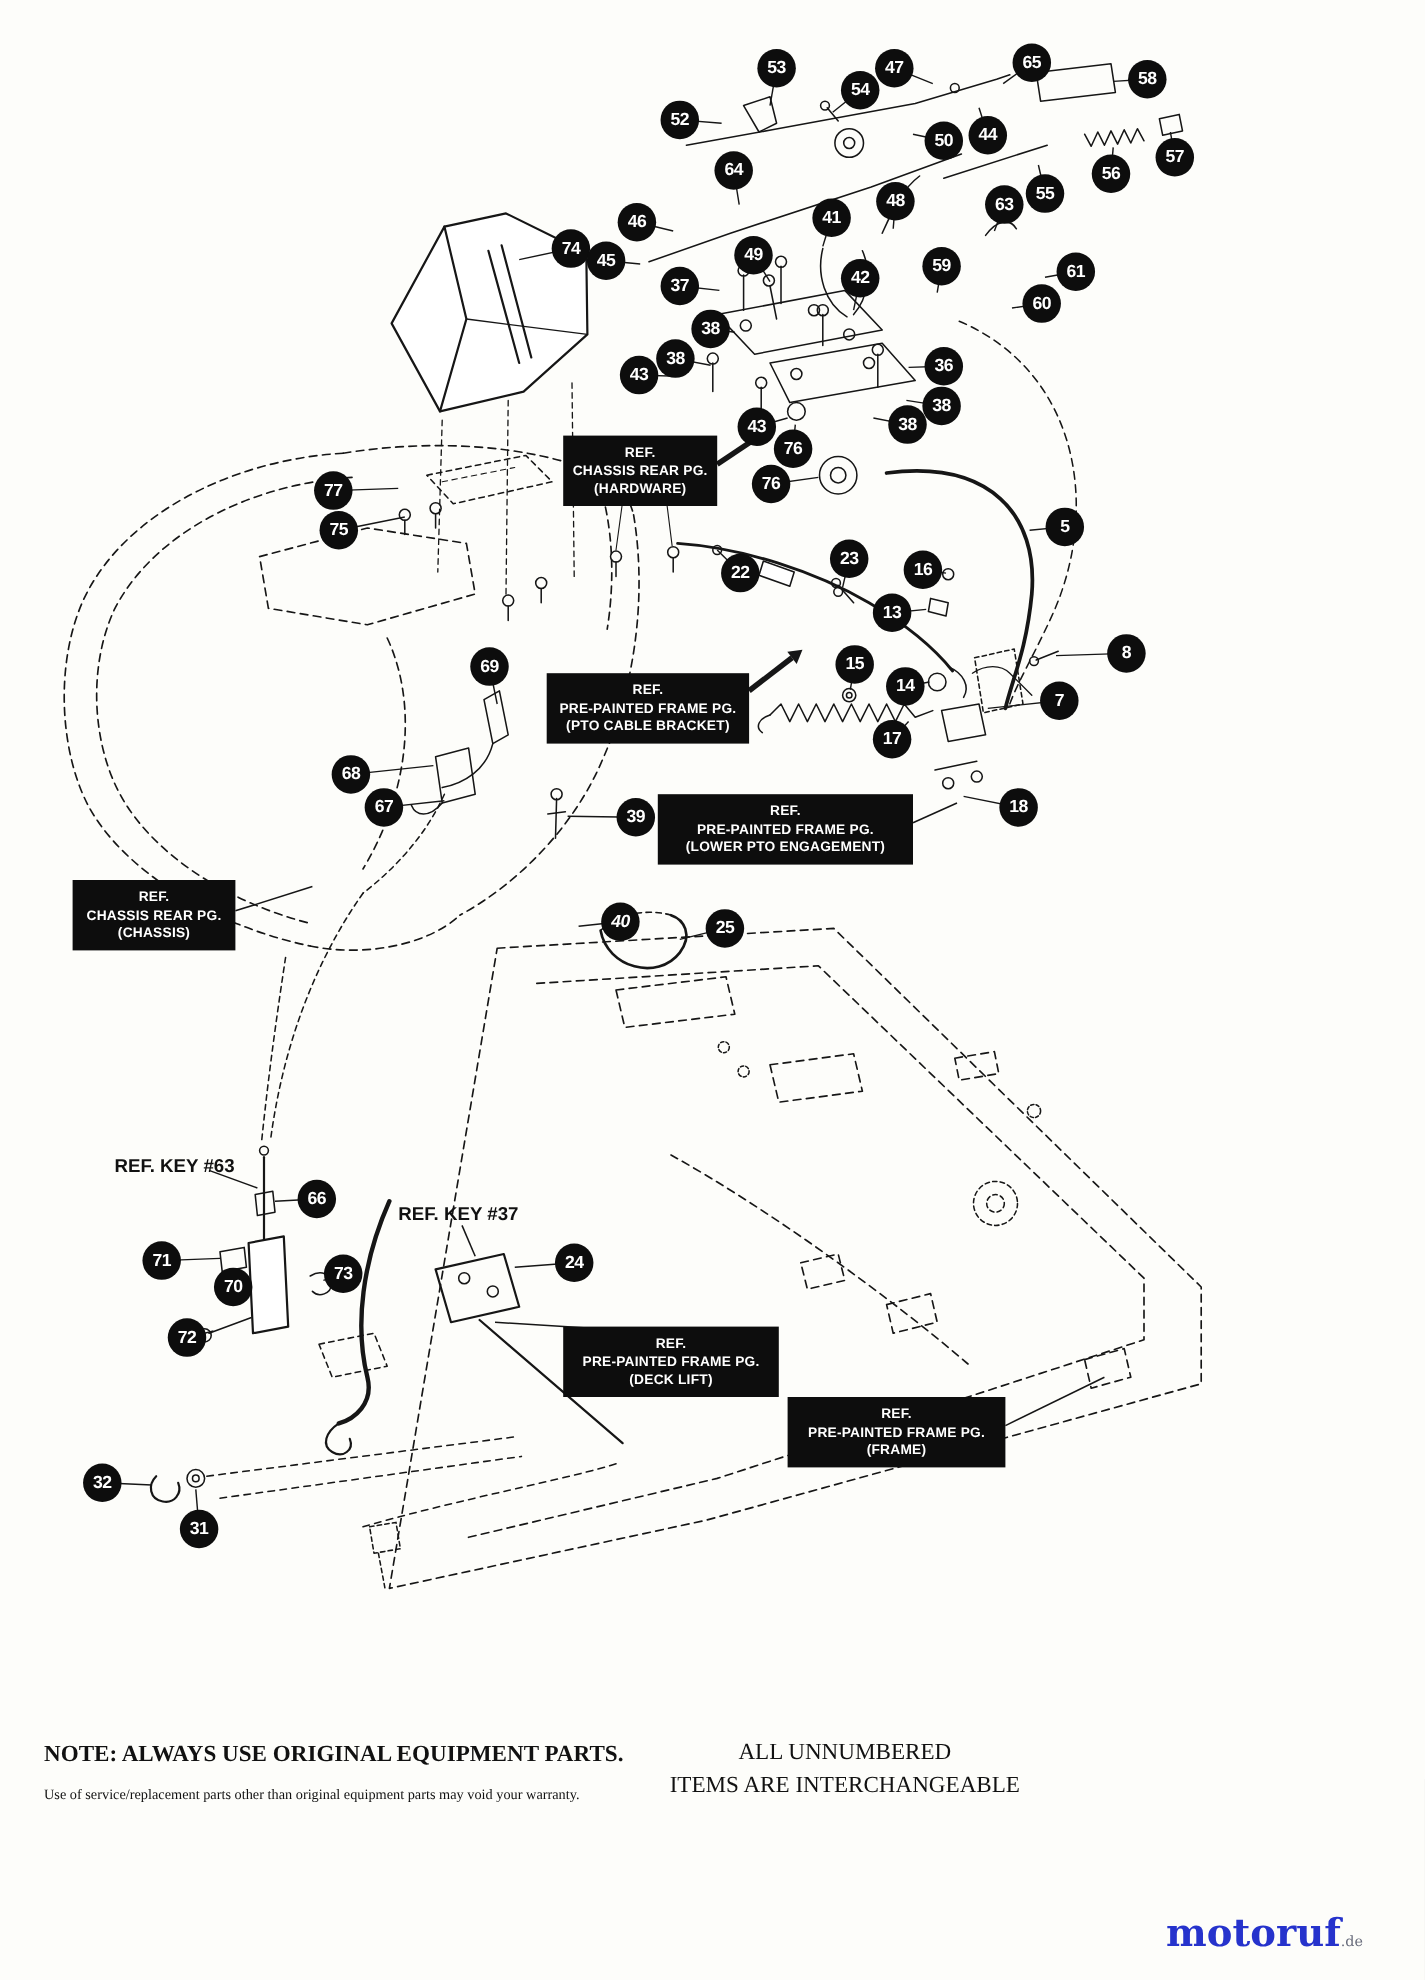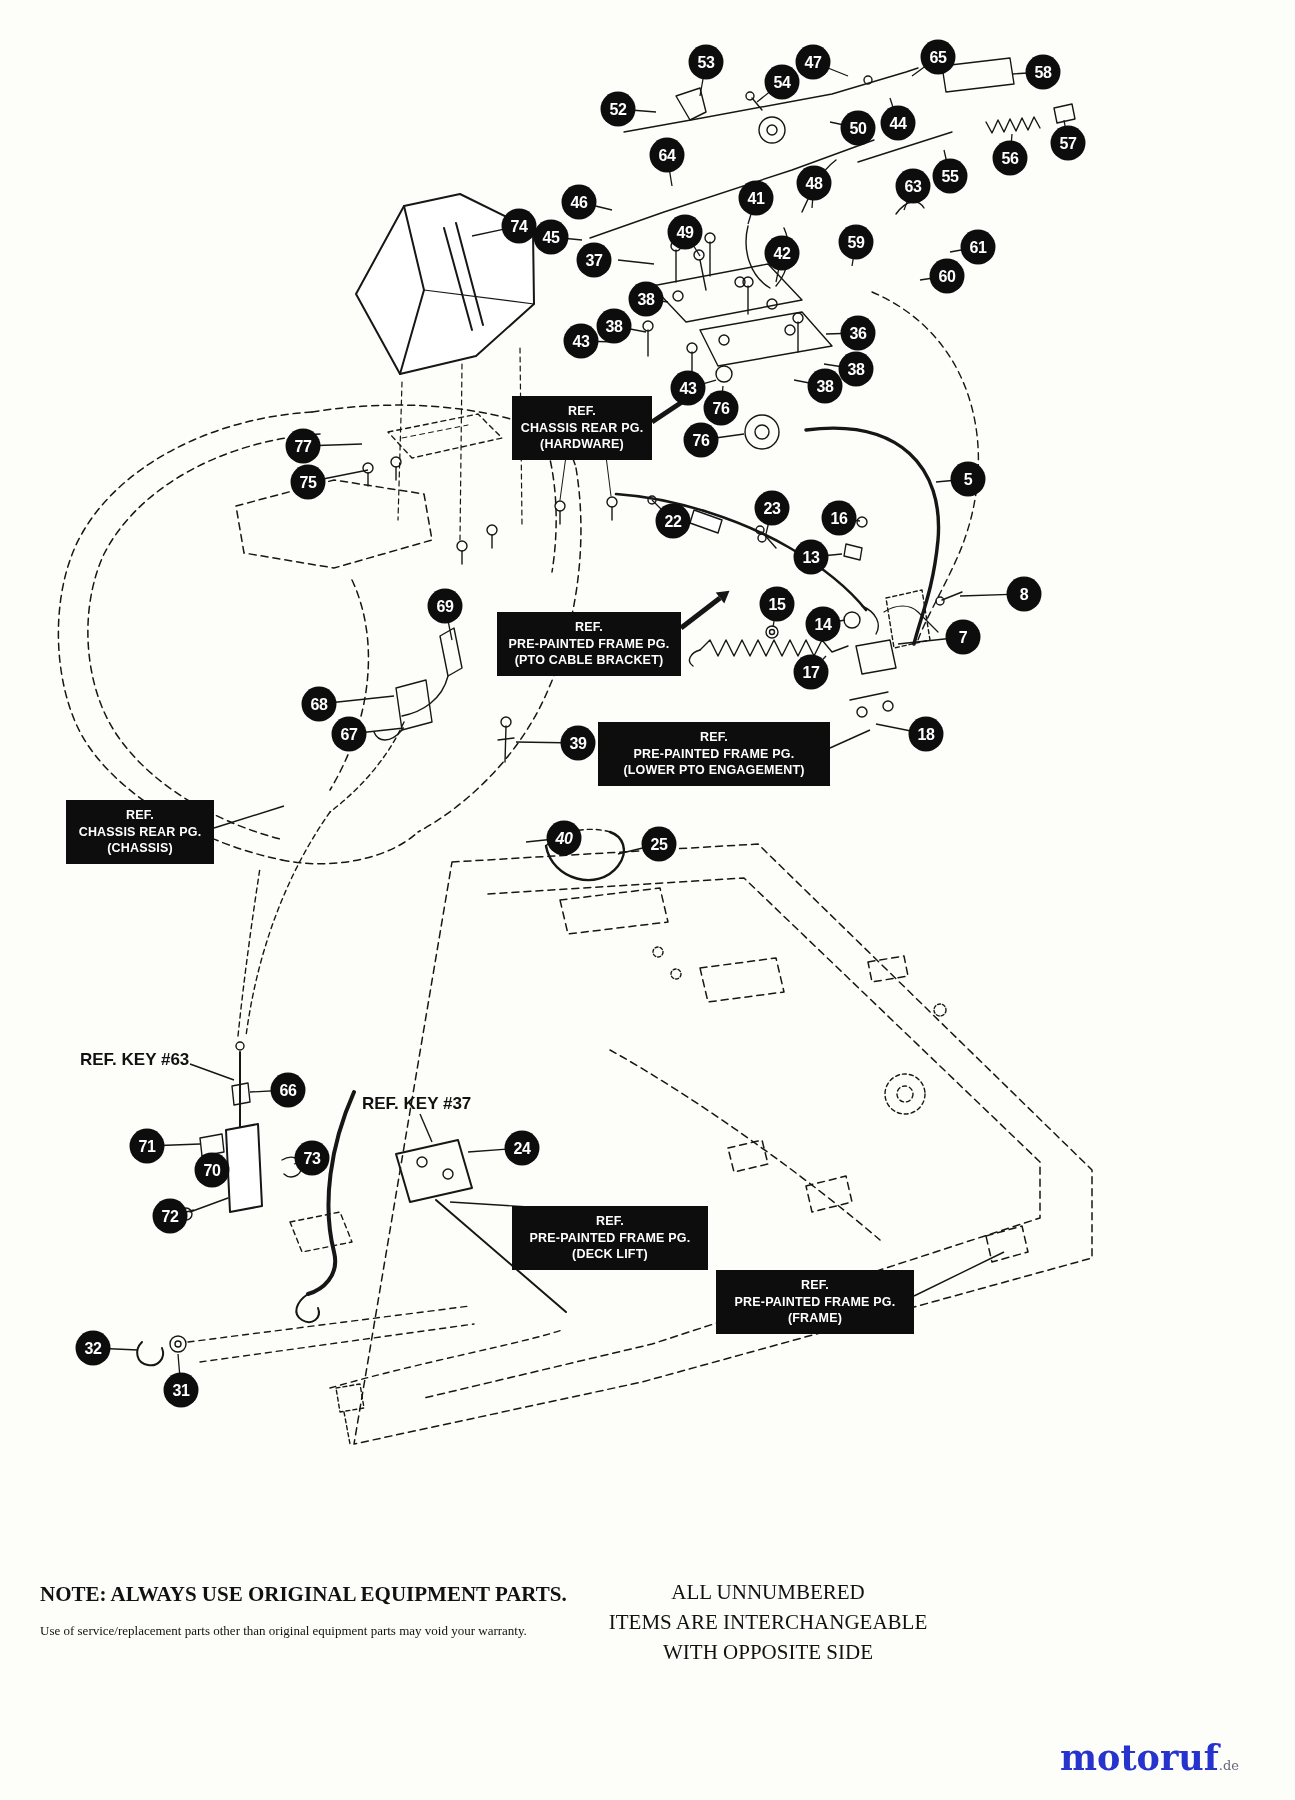--- a/index.html
+++ b/index.html
@@ -342,21 +342,21 @@
       <div class="callout" style="left: 667px; top: 155px;">64</div>
       <div class="callout" style="left: 1010px; top: 158px;">56</div>
       <div class="callout" style="left: 950px; top: 176px;">55</div>
       <div class="callout" style="left: 913px; top: 186px;">63</div>
       <div class="callout" style="left: 814px; top: 183px;">48</div>
       <div class="callout" style="left: 579px; top: 202px;">46</div>
       <div class="callout" style="left: 756px; top: 198px; text-align: center;">41</div>
       <div class="callout" style="left: 519px; top: 226px;">74</div>
       <div class="callout" style="left: 551px; top: 237px;">45</div>
       <div class="callout" style="left: 685px; top: 232px;">49</div>
-      <div class="callout" style="left: 594px; top: 260px;">37</div>
+      <div class="callout" style="left: 618px; top: 260px;">37</div>
       <div class="callout" style="left: 782px; top: 253px;">42</div>
       <div class="callout" style="left: 856px; top: 242px;">59</div>
       <div class="callout" style="left: 978px; top: 247px;">61</div>
       <div class="callout" style="left: 947px; top: 276px;">60</div>
       <div class="callout" style="left: 646px; top: 299px;">38</div>
       <div class="callout" style="left: 614px; top: 326px;">38</div>
       <div class="callout" style="left: 581px; top: 341px;">43</div>
       <div class="callout" style="left: 858px; top: 333px;">36</div>
       <div class="callout" style="left: 856px; top: 369px;">38</div>
       <div class="callout" style="left: 825px; top: 386px;">38</div>
@@ -385,32 +385,31 @@
       <div class="callout" style="left: 288px; top: 1090px;">66</div>
       <div class="callout" style="left: 147px; top: 1146px;">71</div>
       <div class="callout" style="left: 312px; top: 1158px;">73</div>
       <div class="callout" style="left: 212px; top: 1170px;">70</div>
       <div class="callout" style="left: 522px; top: 1148px;">24</div>
       <div class="callout" style="left: 170px; top: 1216px;">72</div>
       <div class="callout" style="left: 93px; top: 1348px;">32</div>
       <div class="callout" style="left: 181px; top: 1390px;">31</div>
     </div>
   <div class="label-layer" id="label-layer">
-      <div class="keylabel" style="left: 80px; top: 1050px;">REF. KEY #63</div>
+      <div class="keylabel" style="left: 104px; top: 1050px;">REF. KEY #63</div>
       <div class="keylabel" style="left: 362px; top: 1094px;">REF. KEY #37</div>
     </div>
 
   <div class="notes">
     <div class="note-bold">NOTE: ALWAYS USE ORIGINAL EQUIPMENT PARTS.</div>
     <div class="note-italic">Use of service/replacement parts other than original equipment parts may void your warranty.</div>
   </div>
 
   <div class="interchangeable">
     <div>ALL UNNUMBERED</div>
     <div>ITEMS ARE INTERCHANGEABLE</div>
-    <div>WITH OPPOSITE SIDE</div>
   </div>
 
   <div class="watermark" style="color: rgb(38, 51, 204);">
     <span>motoruf</span><span class="tld">.de</span>
   </div>
 
 </div>
 
 </body></html>

